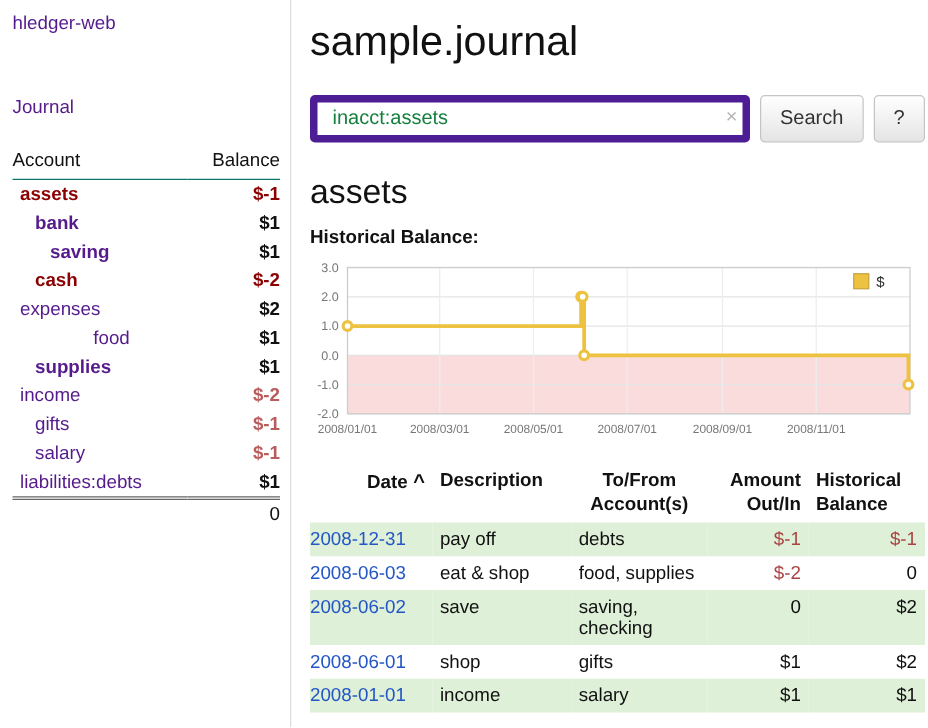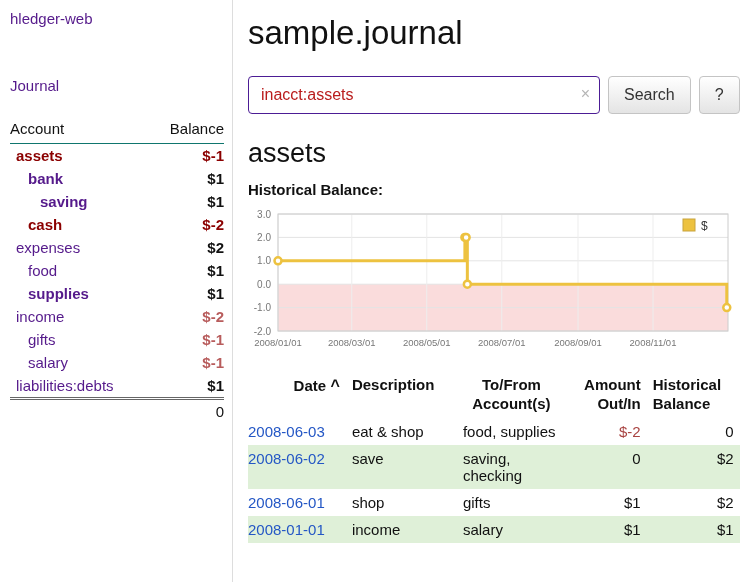--- a/index.html
+++ b/index.html
@@ -33,22 +33,22 @@
   .accounts tfoot td { border-top: 3px double #666; padding-top: 3px; font-weight: 400; }
   .accounts tfoot td.bal { font-weight: 400; }
 
   
   .main { flex: 1; padding: 0 6px 0 15px; }
   h1 { font-size: 33px; font-weight: 400; margin: 14px 0 24px; }
   .search-form { display: flex; align-items: center; gap: 8px; }
   .search-wrap { position: relative; }
   .search-input {
     width: 352px; height: 38px;
-    border: 1px solid #4c1d95; border-radius: 4px;
-    padding: 0 29px 0 12px; font-size: 16px; color: #b91c1c;
+    border: 6px solid #4c1d95; border-radius: 4px;
+    padding: 0 29px 0 12px; font-size: 16px; color: #15803d;
     font-family: "Liberation Sans", sans-serif;
   }
   .clear { position: absolute; right: 10px; top: 9px; color: #b5b5b5; font-size: 16px; cursor: pointer; }
   .btn {
     height: 38px; padding: 0 15px; font-size: 16px; color: #333;
     background: linear-gradient(#ffffff, #e4e4e4);
     border: 1px solid #c4c4c4; border-radius: 4px; cursor: pointer;
     font-family: "Liberation Sans", sans-serif;
   }
   h2 { font-size: 27px; font-weight: 400; margin: 24px 0 12px; }
@@ -99,21 +99,21 @@
           </tr>
           <tr>
             <td style="padding-left: 18px;"><a href="#" class="acct-link sel neg-dark">cash</a></td>
             <td class="bal neg-dark">$-2</td>
           </tr>
           <tr>
             <td style="padding-left: 6px;"><a href="#" class="acct-link">expenses</a></td>
             <td class="bal">$2</td>
           </tr>
           <tr>
-            <td style="padding-left: 18px;"><a href="#" class="acct-link">food</a></td>
+            <td style="padding-left: 18px; text-align: center;"><a href="#" class="acct-link">food</a></td>
             <td class="bal">$1</td>
           </tr>
           <tr>
             <td style="padding-left: 18px; font-weight: bold;"><a href="#" class="acct-link">supplies</a></td>
             <td class="bal">$1</td>
           </tr>
           <tr>
             <td style="padding-left: 6px;"><a href="#" class="acct-link">income</a></td>
             <td class="bal neg-soft">$-2</td>
           </tr>
@@ -204,20 +204,27 @@
       <thead>
           <tr>
             <th style="text-align: right;">Date<span class="sort"> ^</span></th>
             <th style="text-align: left;">Description</th>
             <th style="text-align: center;">To/From<br>Account(s)</th>
             <th style="text-align: right;">Amount<br>Out/In</th>
             <th style="text-align: left;">Historical<br>Balance</th>
           </tr>
         </thead>
       <tbody>
+          <tr class="hl">
+            <td><a href="#" class="date-link">2008-12-31</a></td>
+            <td>pay off</td>
+            <td>debts</td>
+            <td class="amt neg">$-1</td>
+            <td class="amt neg">$-1</td>
+          </tr>
           <tr>
             <td><a href="#" class="date-link">2008-06-03</a></td>
             <td>eat &amp; shop</td>
             <td>food, supplies</td>
             <td class="amt neg">$-2</td>
             <td class="amt">0</td>
           </tr>
           <tr class="hl">
             <td><a href="#" class="date-link">2008-06-02</a></td>
             <td>save</td>

